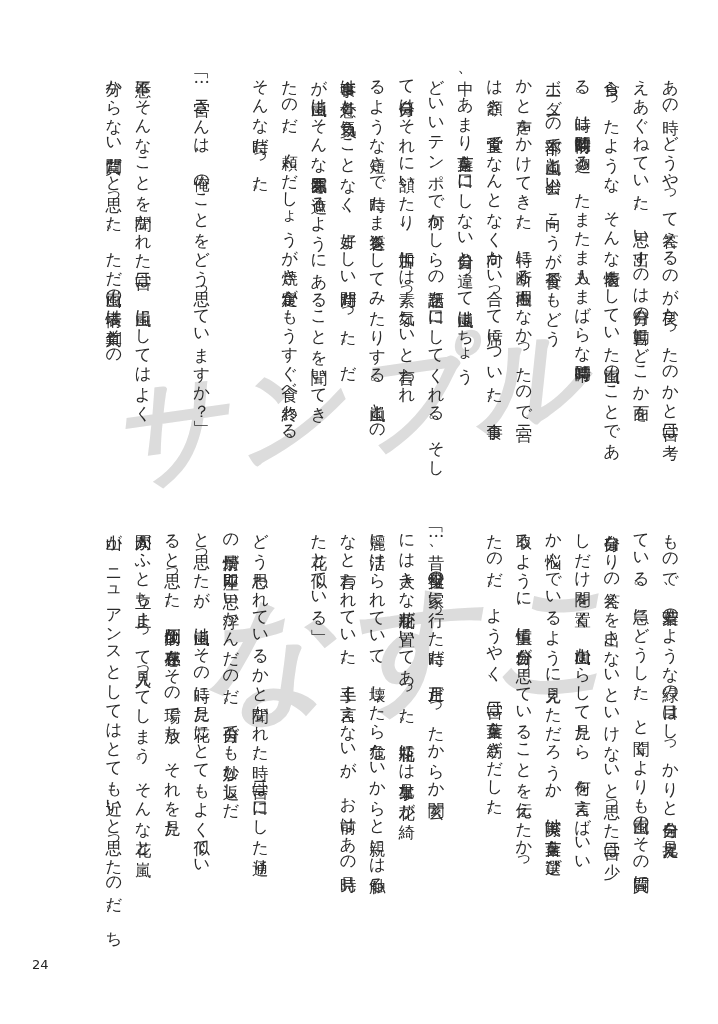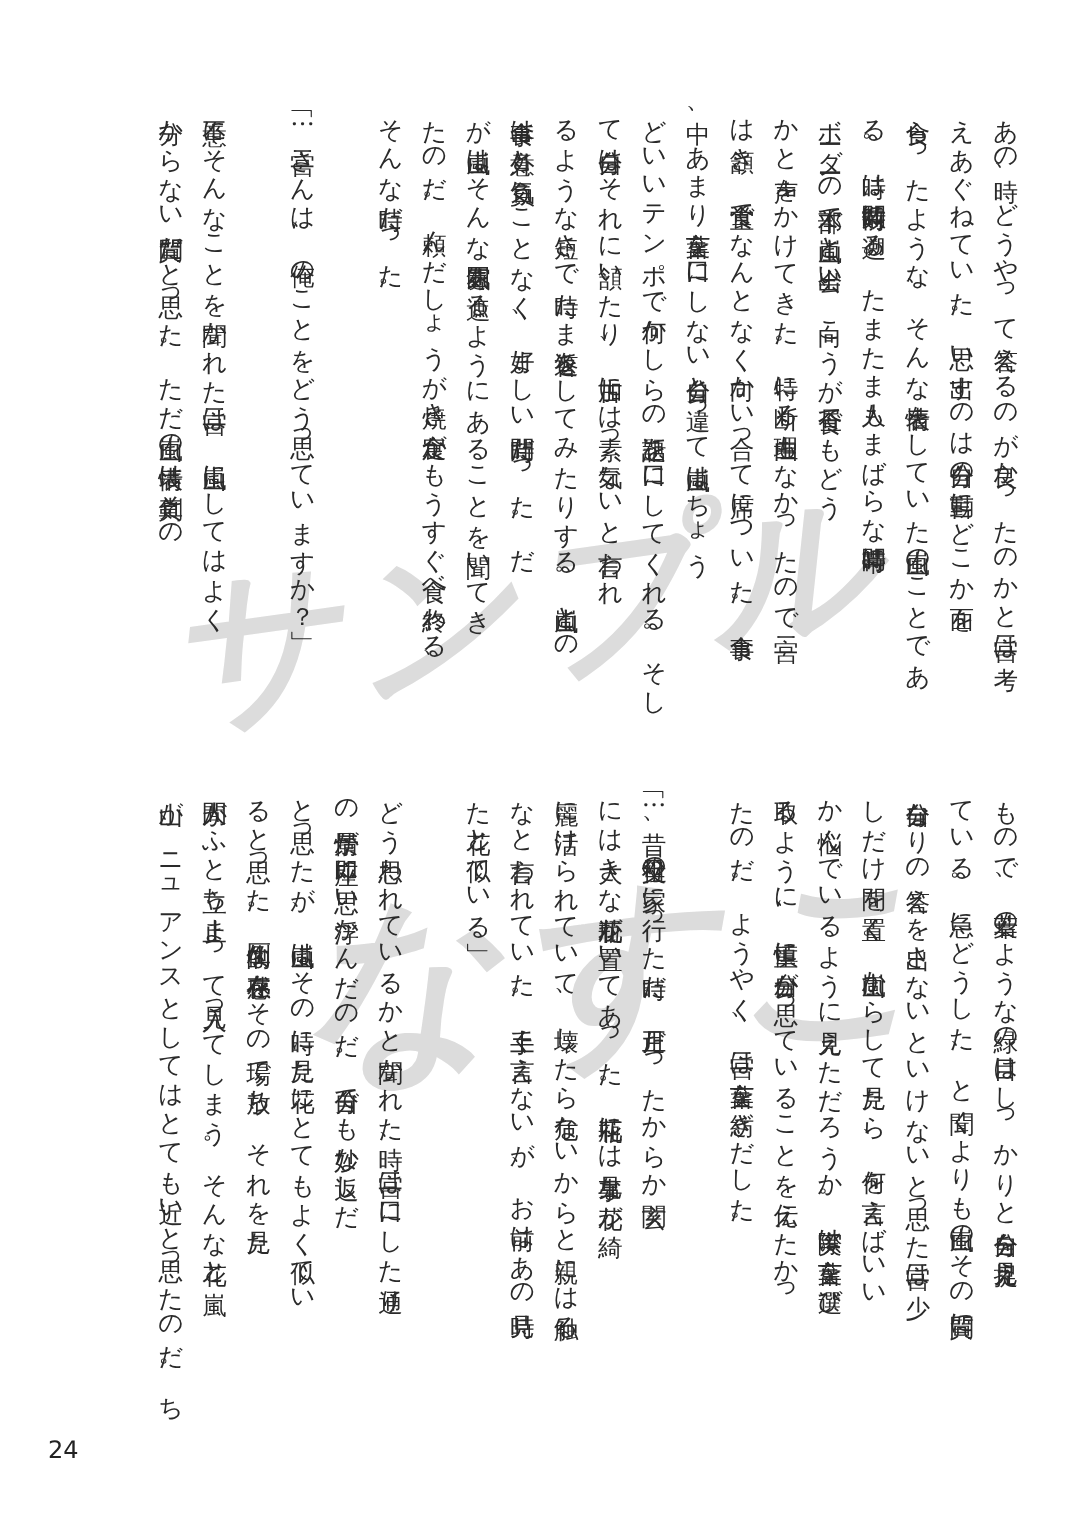--- a/index.html
+++ b/index.html
@@ -67,21 +67,21 @@
       letter-spacing: 10px;
       transform: rotate(-4deg);
       opacity: 0.85;
     }
     .text-layer { position: absolute; left: 0; top: 0; width: 718px; height: 1024px; z-index: 1; }
     .page-number {
       position: absolute;
       left: 32px;
       top: 957px;
       font-family: "DejaVu Sans", "Liberation Sans", sans-serif;
-      font-size: 16px;
+      font-size: 13px;
       color: #222222;
     }
   </style>
 </head>
 <body>
 
 <div class="page">
 
   <div class="watermark wm-top">サンプル</div>
   <div class="watermark wm-bottom">なすこ</div>

